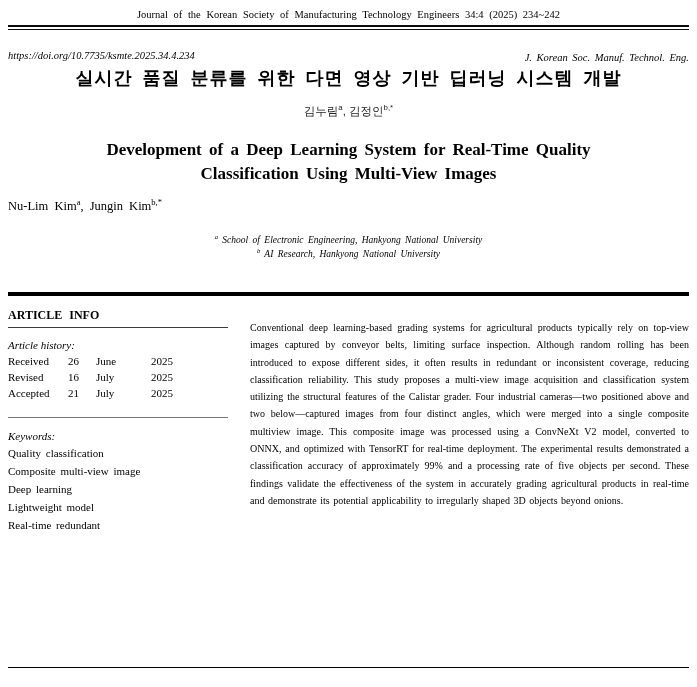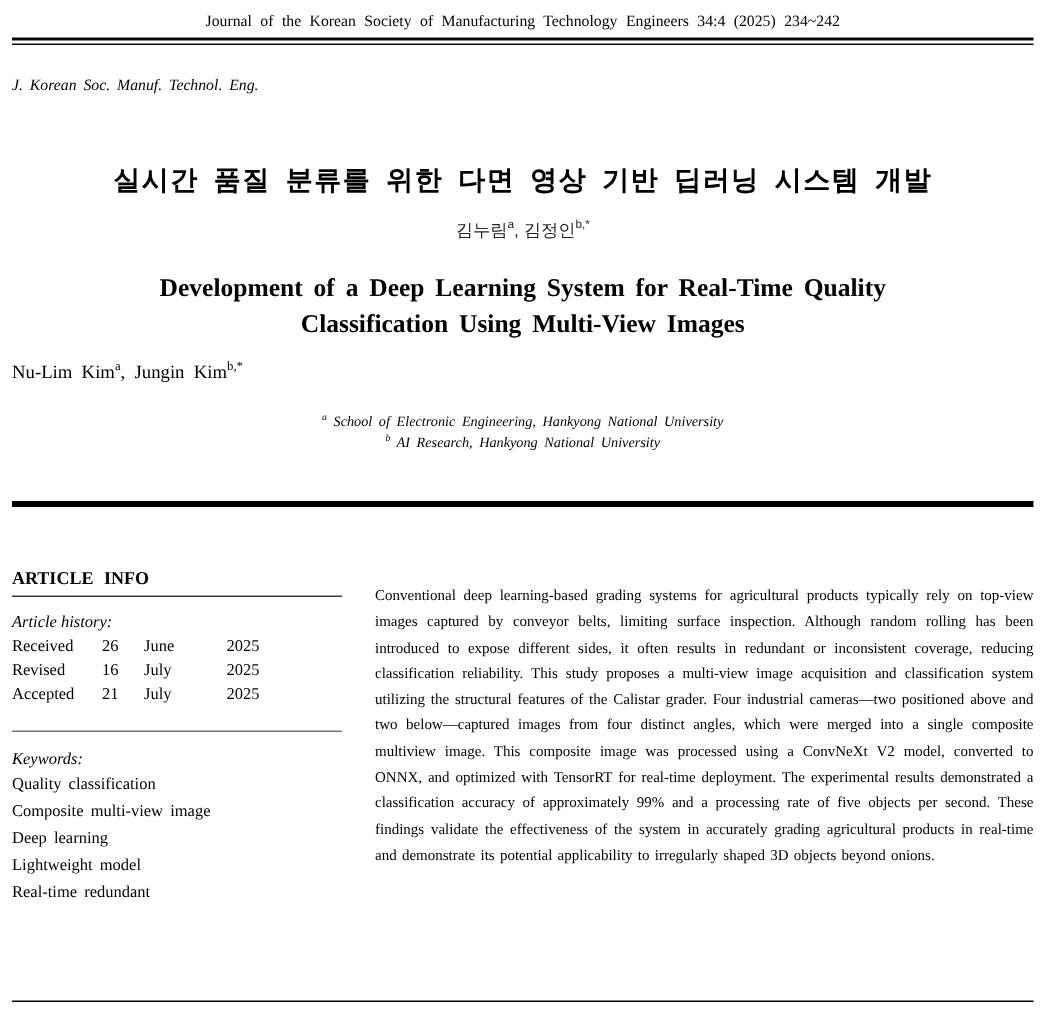--- a/index.html
+++ b/index.html
@@ -34,21 +34,20 @@
     justify-content: space-between;
     align-items: flex-start;
     margin-top: 20px;
     font-style: italic;
     font-size: 10.5px;
   }
   .meta-right { text-align: right; line-height: 16px; word-spacing: 2px; }
 
   
   .korean-title {
-    margin-top: 42px;
     text-align: center;
     font-family: "Liberation Sans", "DejaVu Sans", sans-serif;
     font-size: 18px;
     font-weight: bold;
     letter-spacing: 1px;
     word-spacing: 4px;
   }
   .korean-authors {
     margin-top: 14px;
     text-align: center;
@@ -81,21 +80,21 @@
   sup { font-size: 68%; vertical-align: super; line-height: 0; }
 
   
   .thick-rule {
     margin-top: 31px;
     border-top: 4px solid #000;
   }
   .columns {
     display: flex;
     gap: 22px;
-    margin-top: 40px;
+    margin-top: 12px;
   }
   .col-left { width: 220px; flex: none; }
   .col-right { flex: 1; }
 
   .section-heading {
     font-size: 12px;
     font-weight: bold;
     word-spacing: 4px;
     padding-bottom: 4px;
     border-bottom: 1.5px solid #3a3a3a;
@@ -142,20 +141,21 @@
 </style>
 </head>
 <body>
 
 <div class="page">
 
   <div class="journal-line">Journal of the Korean Society of Manufacturing Technology Engineers 34:4 (2025) 234~242</div>
   <div class="double-rule"></div>
 
   <div class="meta-row">
+    <div>https://doi.org/10.7735/ksmte.2025.34.4.234</div>
     <div class="meta-right">
       <div>J. Korean Soc. Manuf. Technol. Eng.</div>
     </div>
   </div>
 
   <div class="korean-title">실시간 품질 분류를 위한 다면 영상 기반 딥러닝 시스템 개발</div>
   <div class="korean-authors"><span>김누림</span><sup>a</sup><span>, </span><span>김정인</span><sup>b,*</sup></div>
 
   <div class="english-title">
     <div>Development of a Deep Learning System for Real-Time Quality</div>

